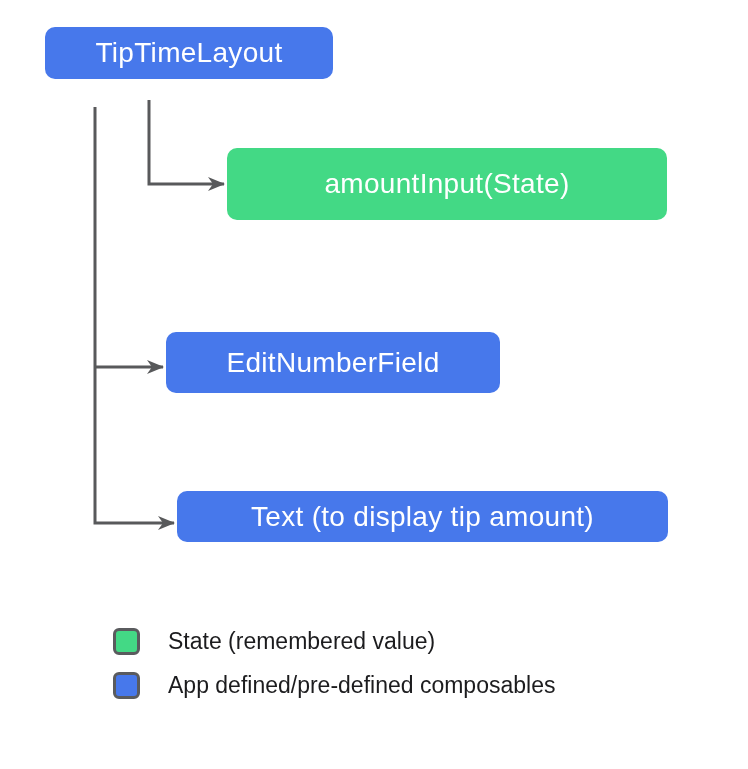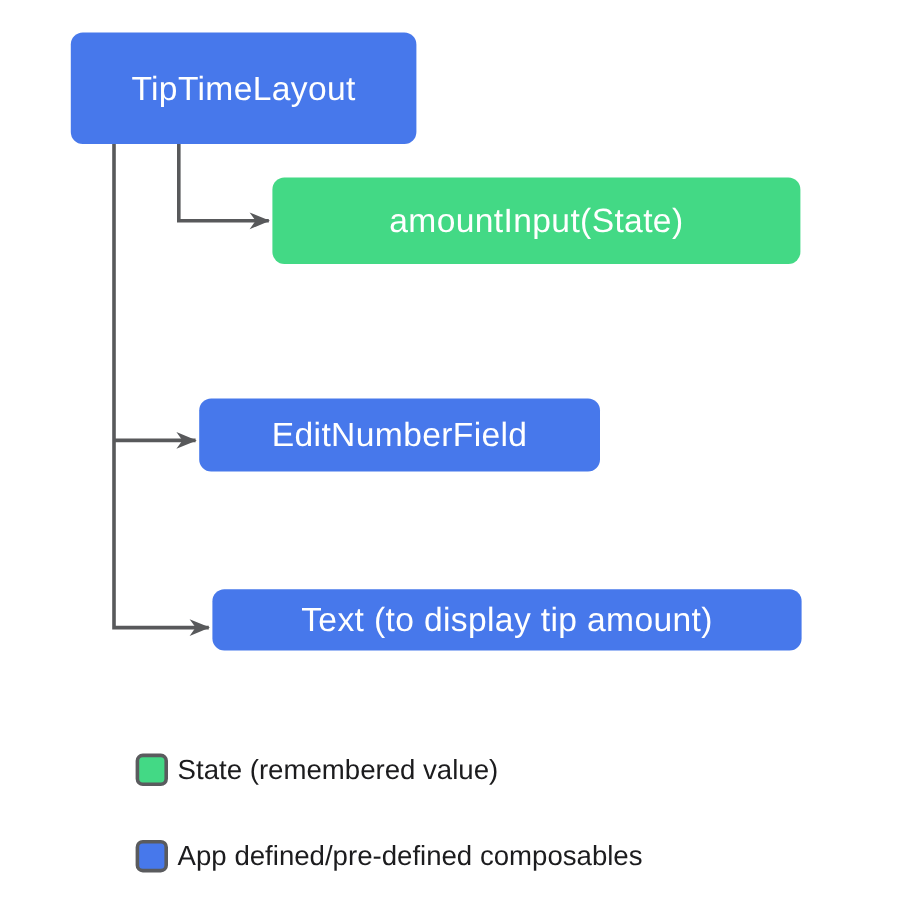--- a/index.html
+++ b/index.html
@@ -56,21 +56,21 @@
     width: 27px;
     height: 27px;
     border: 3px solid var(--color-swatch_border, #5A5B5E);
     border-radius: 6px;
     box-sizing: border-box;
     flex: 0 0 auto;
   }
   .swatch.green { background: var(--color-green, #43D985); }
   .swatch.blue  { background: var(--color-blue, #4778EB); }
   .legend-label {
-    margin-left: 8px;
+    margin-left: 28px;
     color: var(--color-legend_text, #1C1C1E);
     font-size: 23px;
     white-space: nowrap;
   }
 </style>
 </head>
 <body>
 
 <div class="canvas">
 
@@ -78,31 +78,31 @@
     <defs>
       <marker id="arrow" markerUnits="userSpaceOnUse" markerWidth="20" markerHeight="16" viewBox="0 0 20 16" refX="17" refY="8" orient="auto">
         <path class="arrowhead" d="M1,1 L18,8 L1,15 L6,8 Z"></path>
       </marker>
     </defs>
     <path class="conn" d="M149,100 L149,184 L224,184" marker-end="url(#arrow)"></path>
     <path class="conn" d="M95,107 L95,523 L174,523" marker-end="url(#arrow)"></path>
     <path class="conn" d="M95,367 L163,367" marker-end="url(#arrow)"></path>
   </svg>
 
-  <div class="node blue" style="left:59px; top:27px; width:288px; height:93px;">TipTimeLayout</div>
+  <div class="node blue" style="left:45px; top:27px; width:288px; height:52px;">TipTimeLayout</div>
 
   <div class="node green" style="left:227px; top:148px; width:440px; height:72px;">amountInput(State)</div>
 
   <div class="node blue" style="left:166px; top:332px; width:334px; height:61px;">EditNumberField</div>
 
   <div class="node blue" style="left:177px; top:491px; width:491px; height:51px;">Text (to display tip amount)</div>
 
   <div class="legend-row" style="top:628px;">
     <span class="swatch green"></span>
     <span class="legend-label">State (remembered value)</span>
   </div>
 
-  <div class="legend-row" style="top:700px;">
+  <div class="legend-row" style="top:672px;">
     <span class="swatch blue"></span>
     <span class="legend-label">App defined/pre-defined composables</span>
   </div>
 
 </div>
 
 </body></html>

